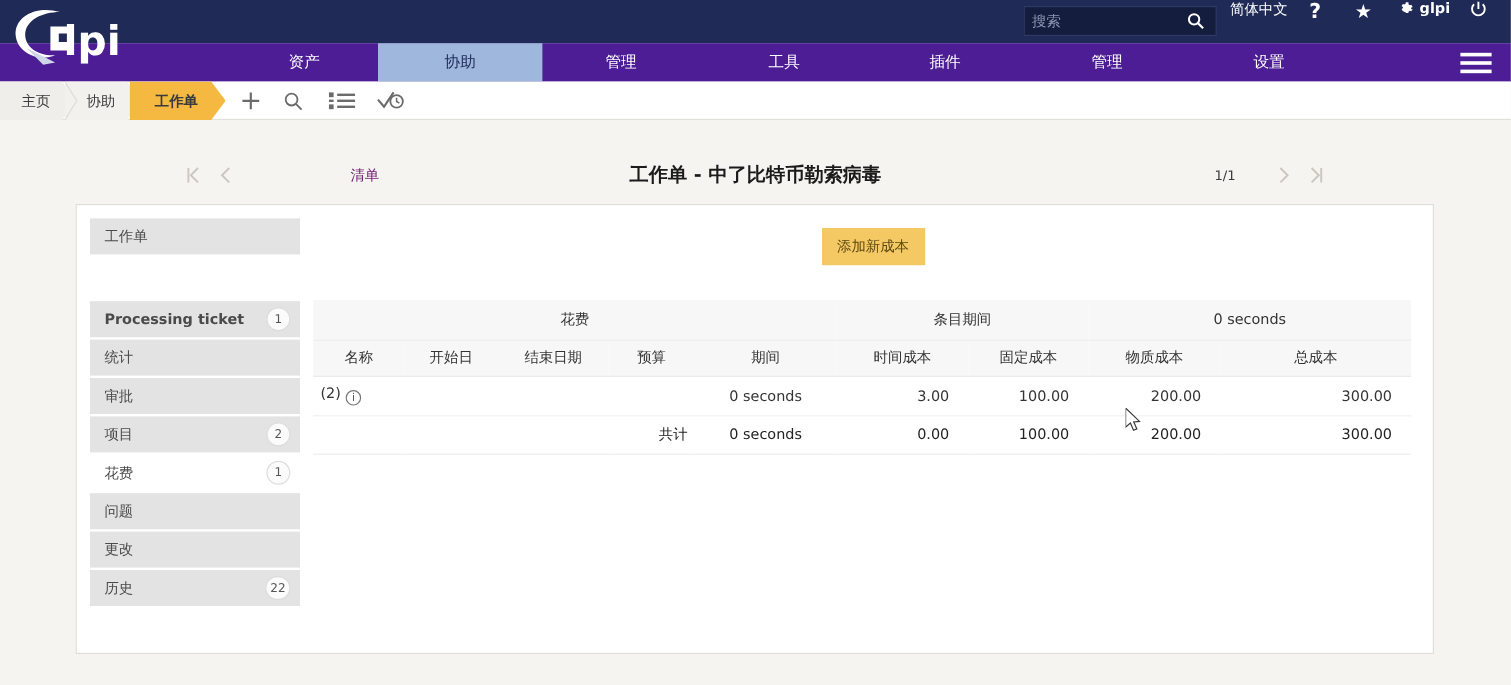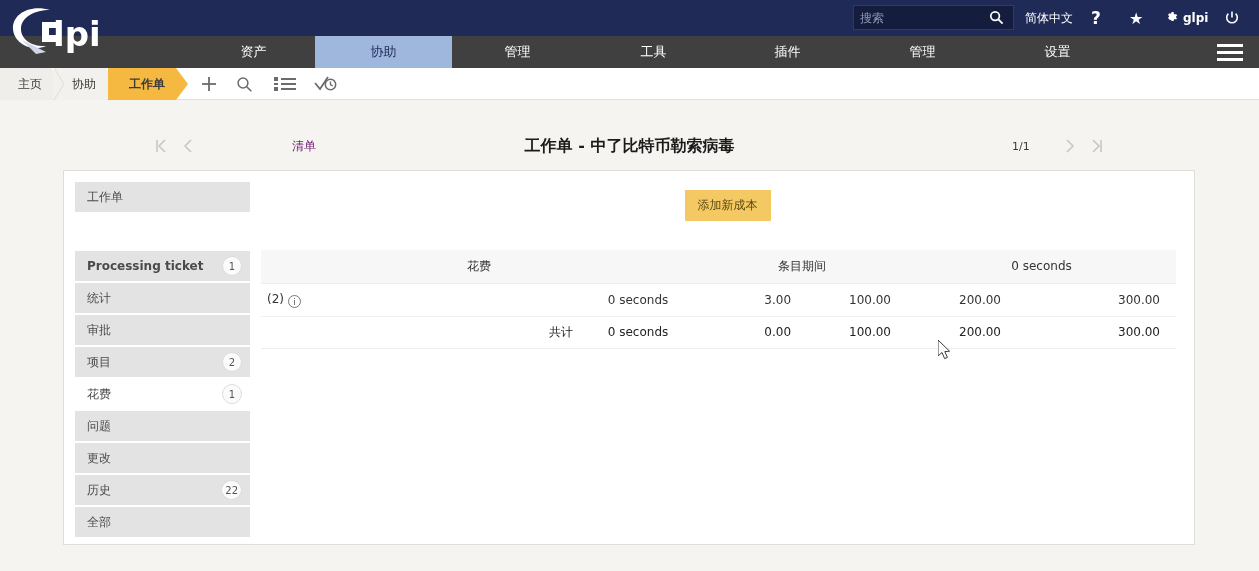--- a/index.html
+++ b/index.html
@@ -28,33 +28,33 @@
     background: transparent; border: 0; outline: none; color: #cfd6ea;
     font-family: "DejaVu Sans", "Liberation Sans", sans-serif; font-size: 12px;
     padding: 0 6px; width: 128px; height: 23px;
   }
   .search-input::placeholder { color: #8d97b5; }
   .search-btn {
     width: 28px; height: 23px; background: transparent; border: 0; cursor: pointer;
     display: flex; align-items: center; justify-content: center; padding: 0;
   }
   .hdr-item {
-    position: absolute; top: 0; height: 36px; display: flex; align-items: center;
+    position: absolute; top: 0; height: 36px; display: flex; 
     color: #fff; font-size: 12px; cursor: pointer; gap: 4px;
   }
   .hdr-lang { left: 1025px; font-size: 12px; }
   .hdr-help { left: 1091px; font-size: 17px; font-weight: bold; }
   .hdr-star { left: 1129px; font-size: 16px; }
   .hdr-user { left: 1164px; font-size: 12px; font-weight: bold; }
   .hdr-power { left: 1224px; font-size: 16px; }
 
   
   .nav {
     position: absolute; left: 0; top: 36px; width: 1259px; height: 32px;
-    background: #404040;
+    background: #4c1d95;
   }
   .nav-item {
     position: absolute; top: 0; height: 32px; display: flex; align-items: center;
     justify-content: center; color: #fff; font-size: 13px; cursor: pointer;
   }
   .nav-item.active { background: #9fb6dd; color: #22315d; font-weight: normal; }
   .nav-burger {
     position: absolute; right: 12px; top: 0; height: 32px; width: 34px;
     display: flex; flex-direction: column; align-items: center; justify-content: center;
     gap: 4px; cursor: pointer;
@@ -343,23 +343,20 @@
     </div>
     <div class="side-item">
       <span>问题</span>
     </div>
     <div class="side-item">
       <span>更改</span>
     </div>
     <div class="side-item">
       <span>历史</span>
       <span class="side-badge">22</span>
-    </div>
-    <div class="side-item">
-      <span>全部</span>
     </div>
   </div>
 
   <div class="content">
     <div class="addbtn-wrap">
       <button class="addbtn">添加新成本</button>
     </div>
 
     <table class="cost">
       <colgroup>
@@ -371,20 +368,31 @@
           <col style="width:110px">
         <col style="width:100px">
           <col style="width:110px">
           <col style="width:159px">
       </colgroup>
       <tbody>
         <tr class="hdr-row1">
           <td colspan="5" class="ctr">花费</td>
           <td colspan="2" class="ctr">条目期间</td>
           <td colspan="2" class="ctr">0 seconds</td>
+        </tr>
+        <tr class="hdr-row2">
+          <td>名称</td>
+          <td>开始日</td>
+          <td>结束日期</td>
+          <td>预算</td>
+          <td>期间</td>
+          <td>时间成本</td>
+          <td>固定成本</td>
+          <td>物质成本</td>
+          <td>总成本</td>
         </tr>
         <tr class="data-row">
           <td class="lft">
             <span>(2)</span><span class="info-ico">i</span>
           </td>
           <td></td>
           <td></td>
           <td></td>
           <td class="ctr">0 seconds</td>
           <td class="num">3.00</td>

